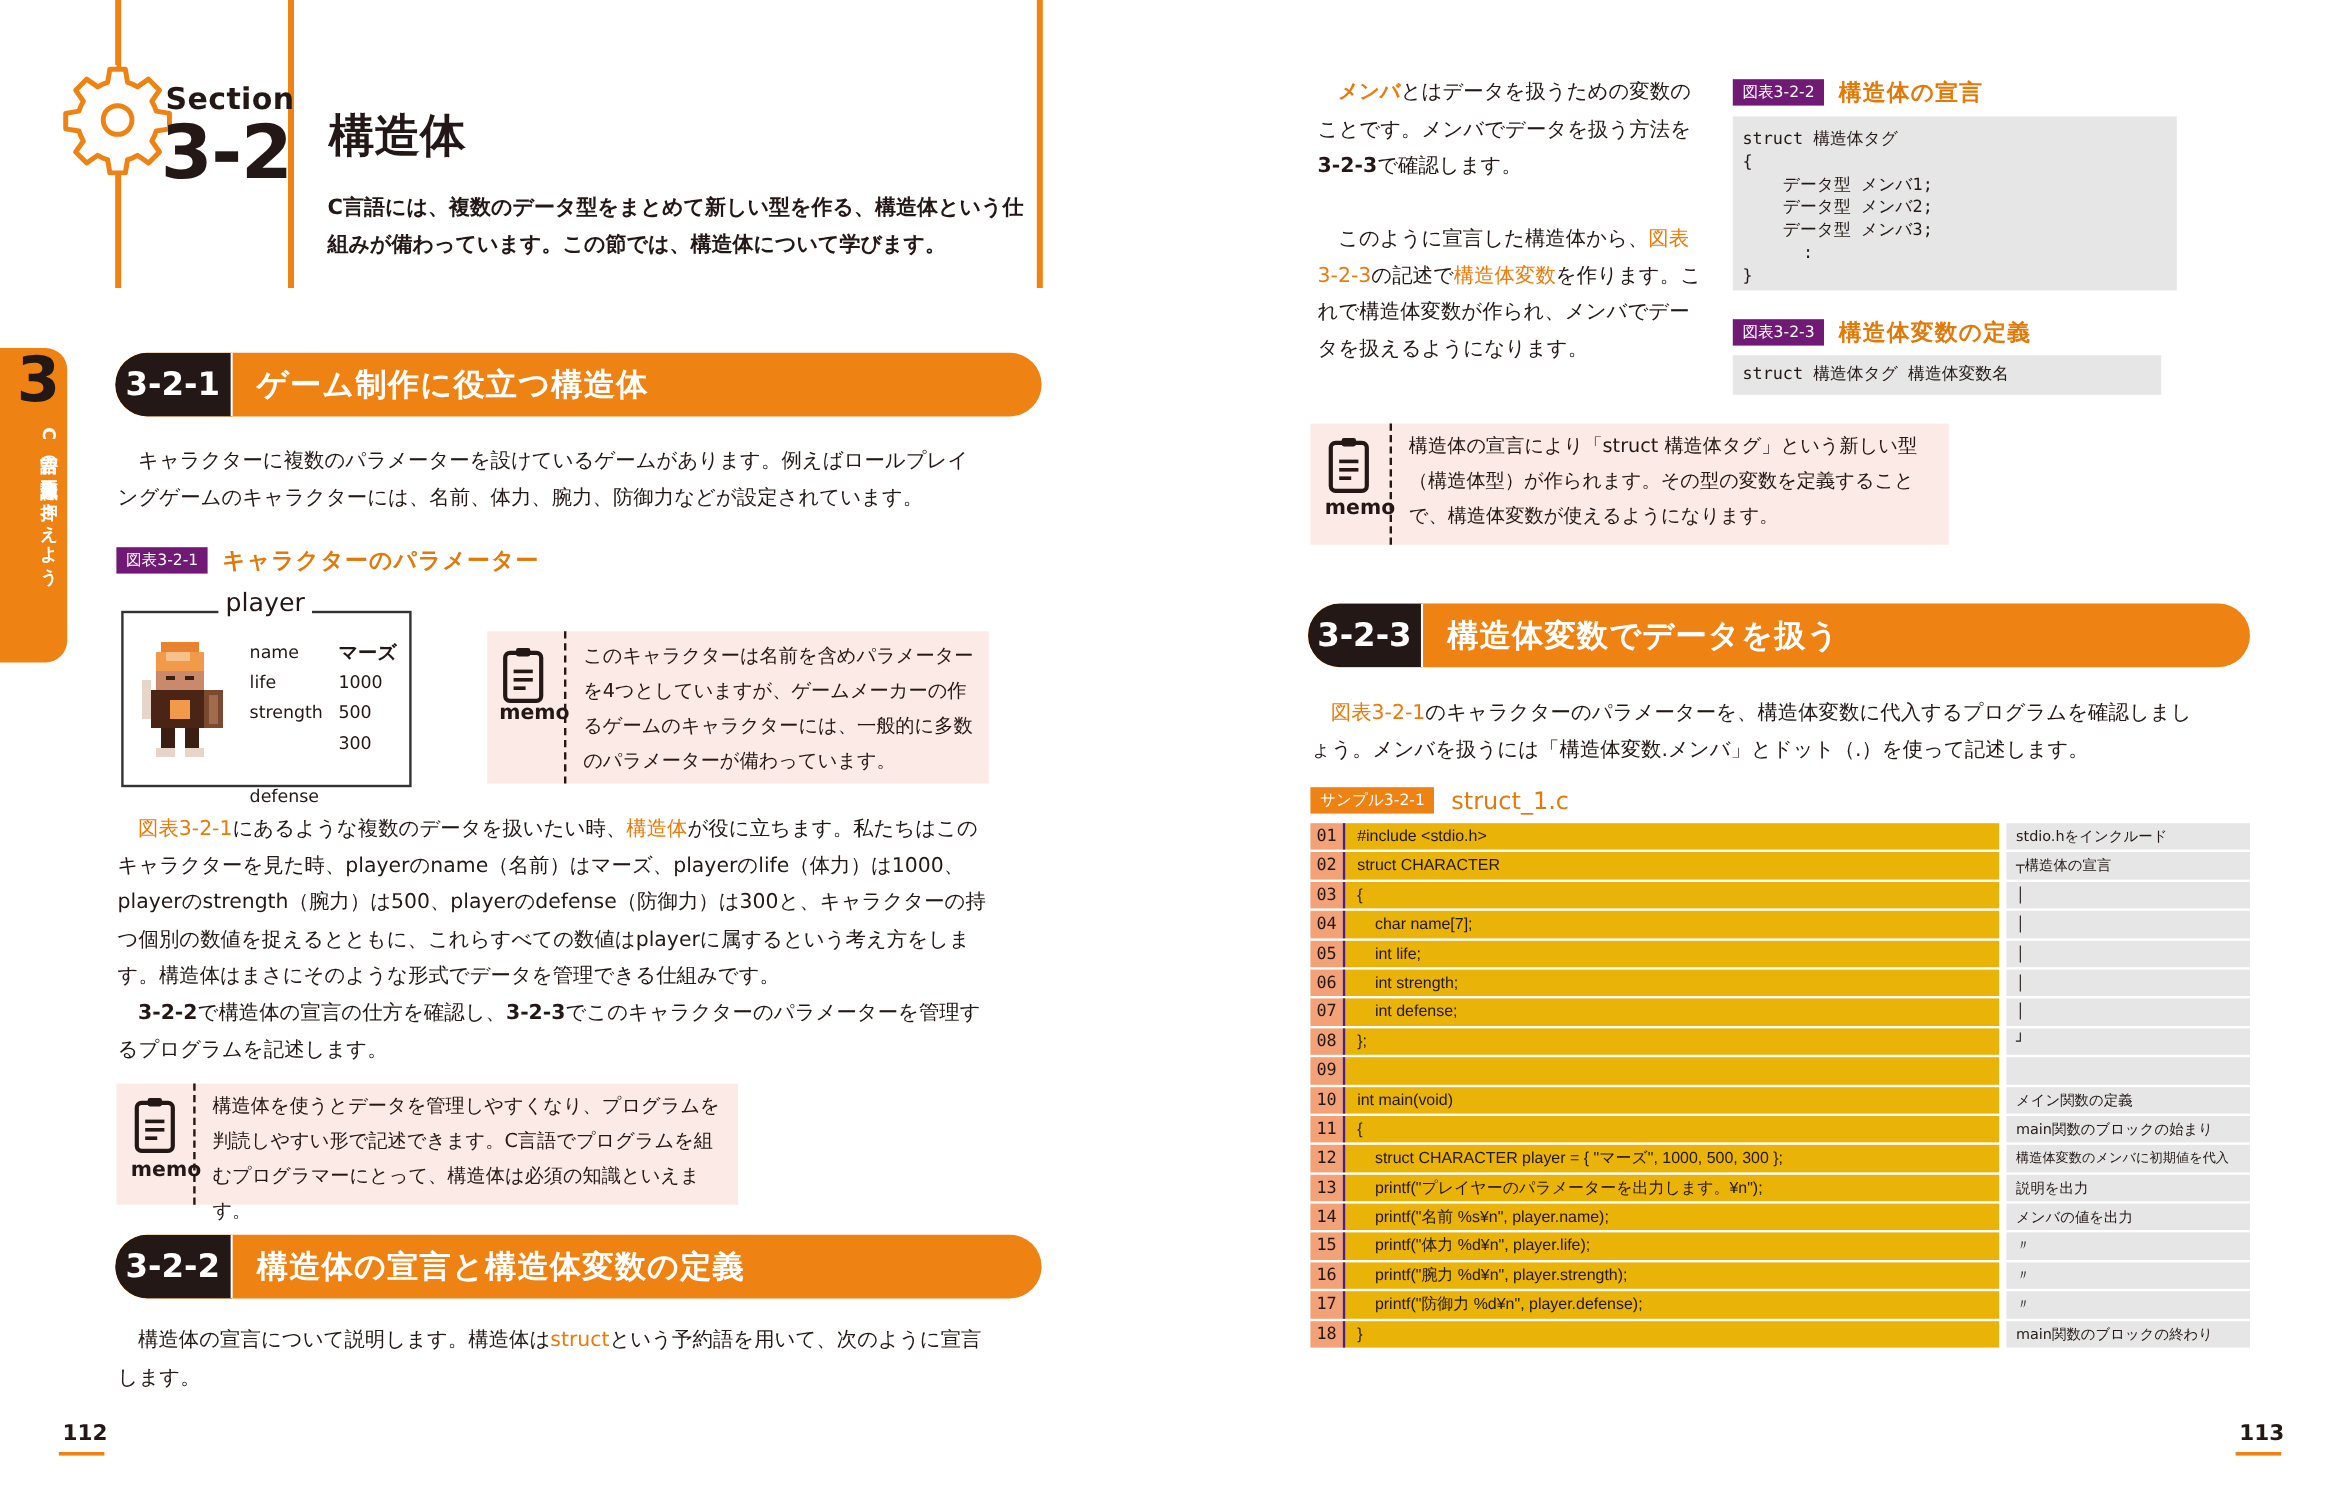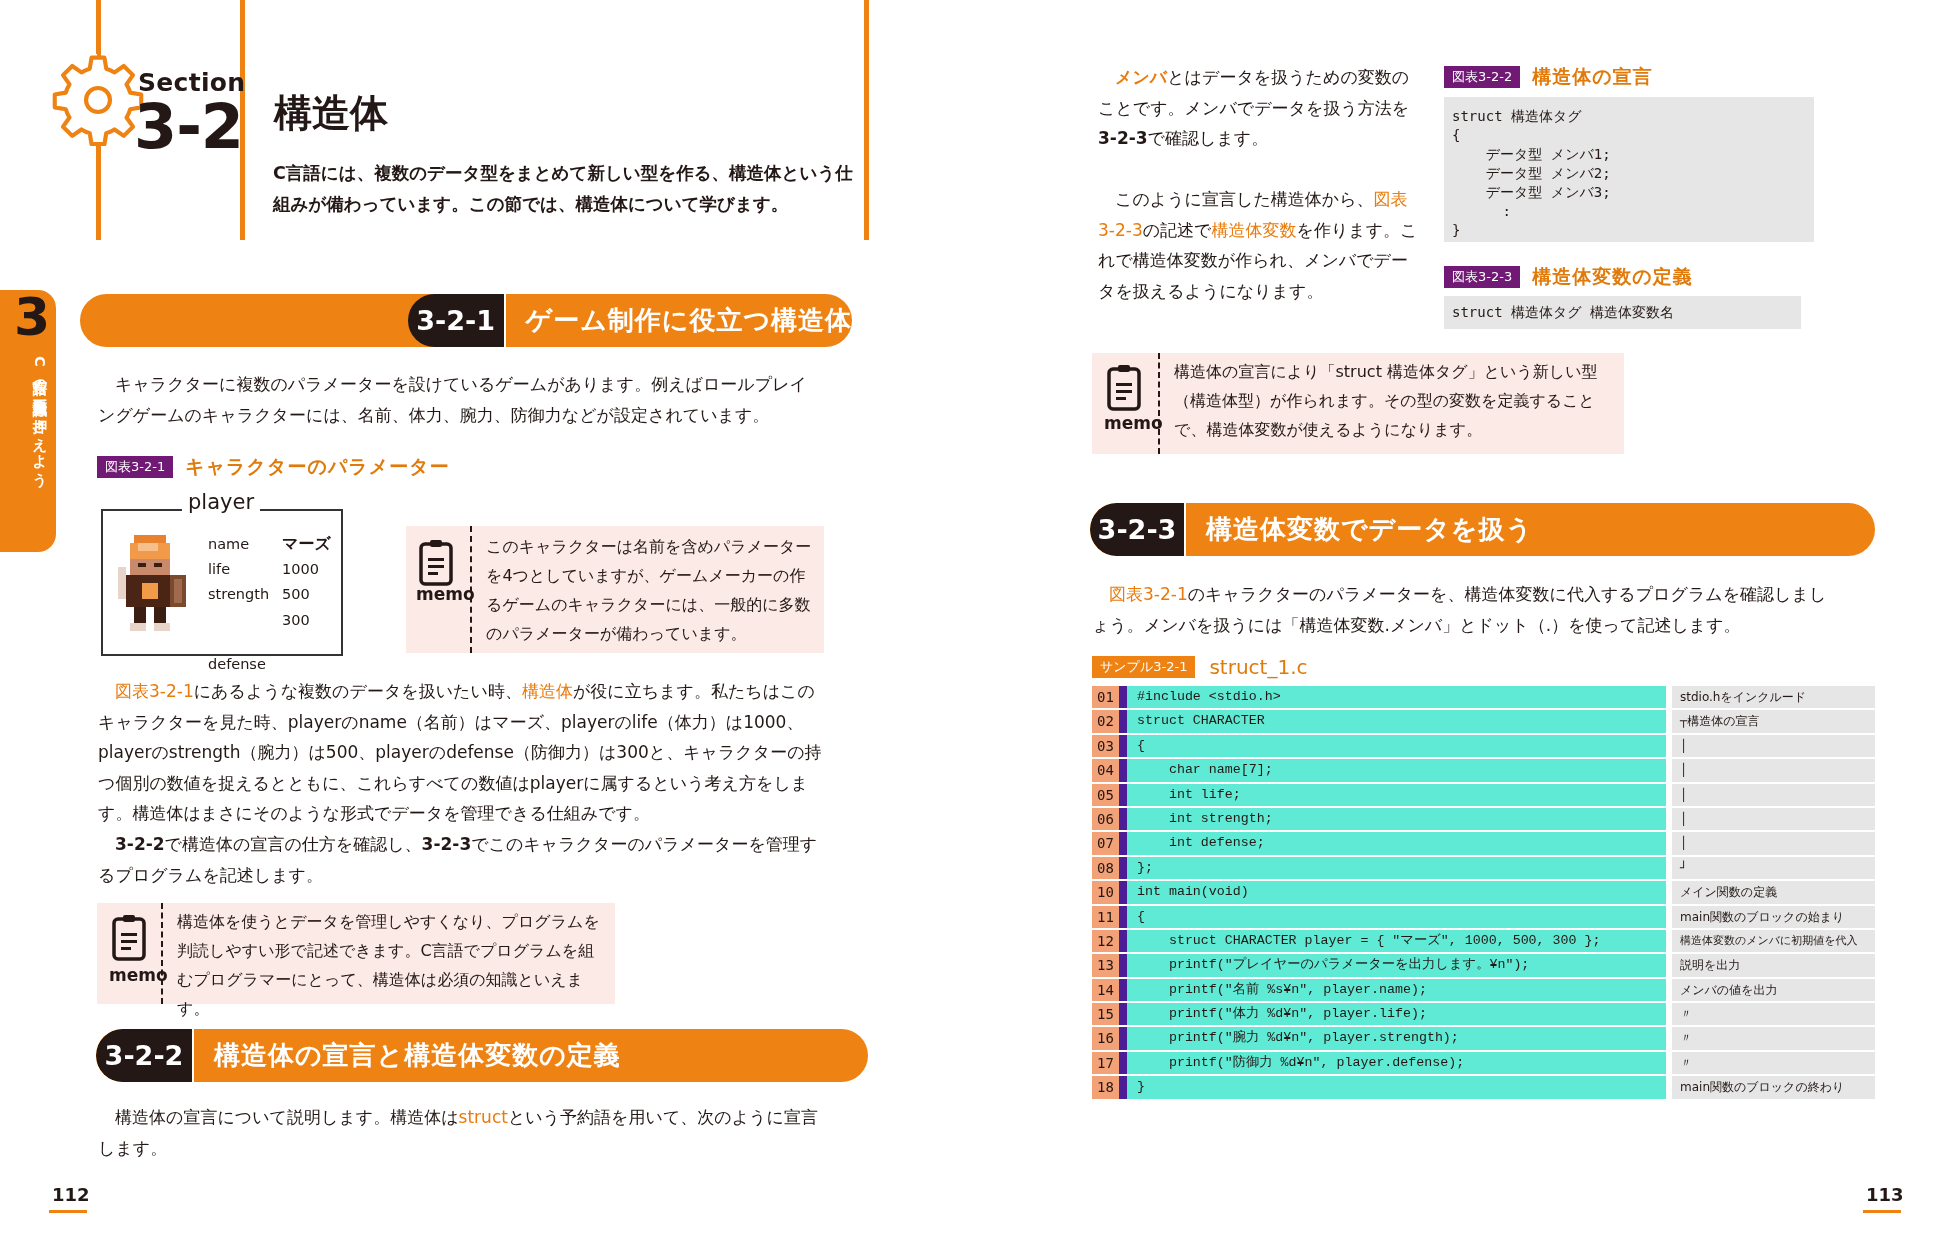--- a/index.html
+++ b/index.html
@@ -48,21 +48,21 @@
   .memo-sep { position: absolute; width: 0; border-left: 2px dashed #231815; }
   .memo-text { position: absolute; font-size: 16px; line-height: 29px; }
 
   
   .code-box { position: absolute; background: #e6e6e6; font-family: "DejaVu Sans Mono", "Liberation Mono", monospace; font-size: 14px; line-height: 19px; padding: 10px 8px; white-space: pre; color: #231815; }
 
   
   .listing { position: absolute; left: 1092px; top: 686px; width: 783px; }
   .lrow { display: flex; height: 24.4px; border-bottom: 2px solid #fff; }
   .lno { width: 27px; background: #f3a177; font-family: "DejaVu Sans Mono", monospace; font-size: 14px; line-height: 22.4px; text-align: center; color: #231815; }
-  .lcode { flex: 0 0 547px; background: #5eead4; font-family: Liberation Mono, monospace; font-size: 13.3px; line-height: 22.4px; padding-left: 10px; white-space: pre; border-left: 8px solid #4c1d95; overflow: hidden; }
+  .lcode { flex: 0 0 547px; background: #eab308; font-family: Liberation Sans, sans-serif; font-size: 13.3px; line-height: 22.4px; padding-left: 10px; white-space: pre; border-left: 2px solid #4c1d95; overflow: hidden; }
   .lcmt { flex: 1; background: #e6e6e6; margin-left: 6px; font-size: 12px; line-height: 22.4px; padding-left: 8px; white-space: nowrap; overflow: hidden; }
 
   .sample-badge { display: inline-block; background: #ee8313; color: #fff; font-size: 13px; padding: 2px 8px; margin-right: 14px; vertical-align: middle; }
   .sample-file { color: #e07a0b; font-size: 20px; vertical-align: middle; }
 
   .page-num { position: absolute; font-size: 18px; font-weight: bold; }
   .page-ul { position: absolute; height: 3px; background: #ee8313; }
 </style>
 </head>
 <body>
@@ -82,21 +82,21 @@
   <div class="abs sec-label">Section</div>
   <div class="abs sec-num">3-2</div>
   <div class="abs sec-title">構造体</div>
   <div class="abs sec-desc">C言語には、複数のデータ型をまとめて新しい型を作る、構造体という仕組みが備わっています。この節では、構造体について学びます。</div>
 
   <div class="ch-tab">
     <div class="ch-tab-num">3</div>
     <div class="ch-tab-text">C言語の重要知識を押さえよう</div>
   </div>
 
-  <div class="hbar" style="left:80px; top:294px; width:772px;justify-content:flex-end;">
+  <div class="hbar" style="left:96px; top:294px; width:772px;">
     <div class="hbar-num" style="width:98px;">3-2-1</div>
     <div class="hbar-title">ゲーム制作に役立つ構造体</div>
   </div>
 
   <div class="para indent" style="left:98px; top:369px; width:720px;">キャラクターに複数のパラメーターを設けているゲームがあります。例えばロールプレイングゲームのキャラクターには、名前、体力、腕力、防御力などが設定されています。</div>
 
   <div class="fig-row" style="left:97px; top:454px;">
     <span class="fig-badge">図表3-2-1</span><span class="fig-title">キャラクターのパラメーター</span>
   </div>
 
@@ -264,20 +264,25 @@
         <div class="lno">07</div>
         <div class="lcode">    int defense;</div>
         <div class="lcmt">│</div>
       </div>
     <div class="lrow">
         <div class="lno">08</div>
         <div class="lcode">};</div>
         <div class="lcmt">┘</div>
       </div>
     <div class="lrow">
+        <div class="lno">09</div>
+        <div class="lcode"></div>
+        <div class="lcmt"></div>
+      </div>
+    <div class="lrow">
         <div class="lno">10</div>
         <div class="lcode">int main(void)</div>
         <div class="lcmt">メイン関数の定義</div>
       </div>
     <div class="lrow">
         <div class="lno">11</div>
         <div class="lcode">{</div>
         <div class="lcmt">main関数のブロックの始まり</div>
       </div>
     <div class="lrow">

